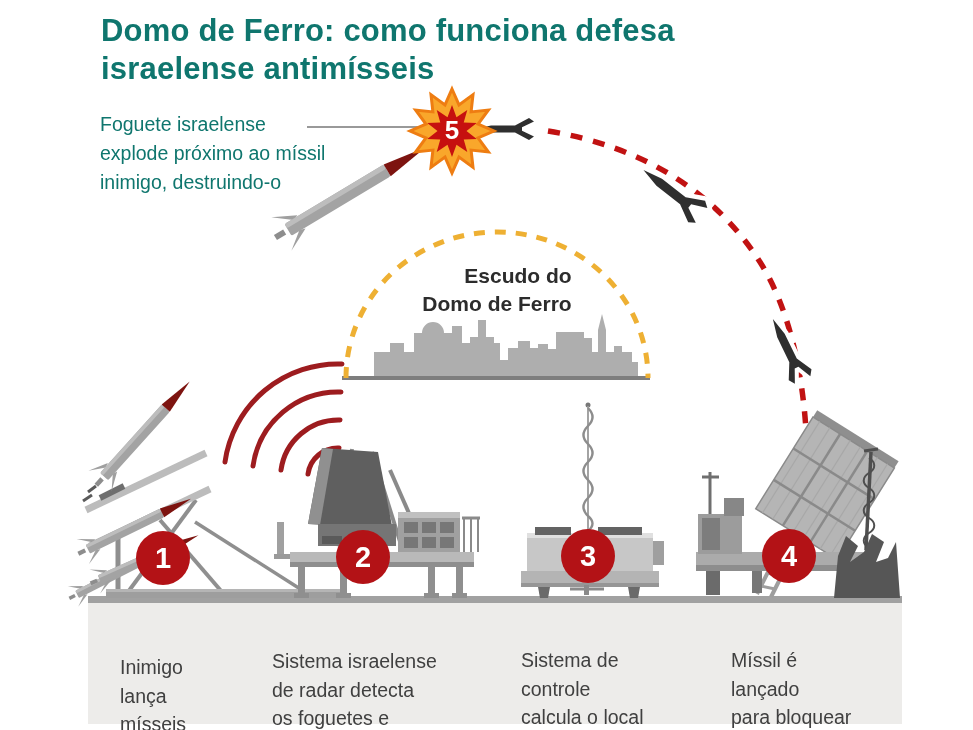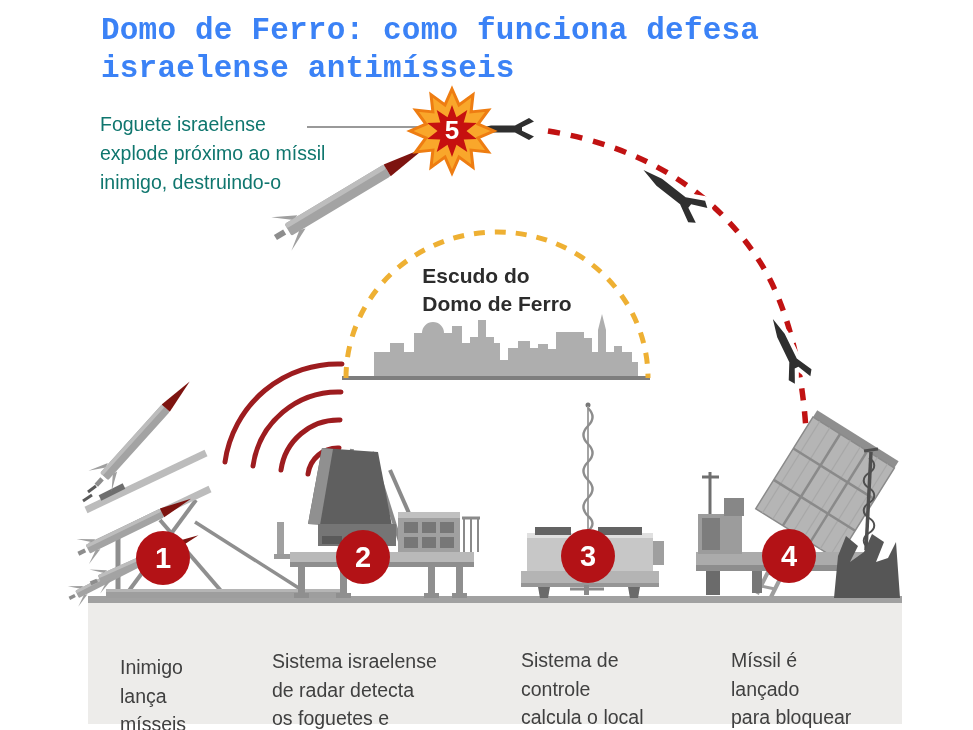--- a/index.html
+++ b/index.html
@@ -1,26 +1,26 @@
 <!DOCTYPE html>
 <html><head>
 <meta charset="utf-8">
 <style>
   html,body{margin:0;padding:0;background:#ffffff;}
   #stage{position:relative;width:973px;height:730px;background:#ffffff;overflow:hidden;
          font-family:"Liberation Sans",sans-serif;}
   #art{position:absolute;left:0;top:0;width:973px;height:730px;}
   .pre{white-space:pre-line;}
   .title{position:absolute;left:101px;top:12px;width:800px;
-         font-family:Liberation Mono, monospace;font-weight:700;font-size:31px;
-         line-height:38px;color:#3b82f6;letter-spacing:.2px;}
+         font-family:Liberation Sans, sans-serif;font-weight:700;font-size:31px;
+         line-height:38px;color:#0f766e;letter-spacing:.2px;}
   .annotation{position:absolute;left:100px;top:110px;width:330px;
          font-size:19.5px;line-height:29px;color:#0f766e;}
   .dome-label{position:absolute;left:497px;top:262px;transform:translateX(-50%);
-         text-align:left;font-weight:700;font-size:21px;line-height:28px;color:#2c2c2c;}
+         text-align:right;font-weight:700;font-size:21px;line-height:28px;color:#2c2c2c;}
   .badge{position:absolute;width:54px;height:54px;border-radius:50%;
          background:#b31216;color:#fff;display:flex;align-items:center;justify-content:center;
          font-weight:700;font-size:29px;}
   .badge5{position:absolute;left:434px;top:112px;width:36px;height:36px;
          display:flex;align-items:center;justify-content:center;
          color:#fff;font-weight:700;font-size:26px;}
   .caption{position:absolute;font-size:19.5px;line-height:28.5px;color:#404040;margin-top:24px;}
   .cap1{left:120px;top:629px;} .cap2{left:272px;top:623px;}
   .cap3{left:521px;top:622px;} .cap4{left:731px;top:622px;}
   .b1{left:136px;top:531px;} .b2{left:336px;top:530px;}

